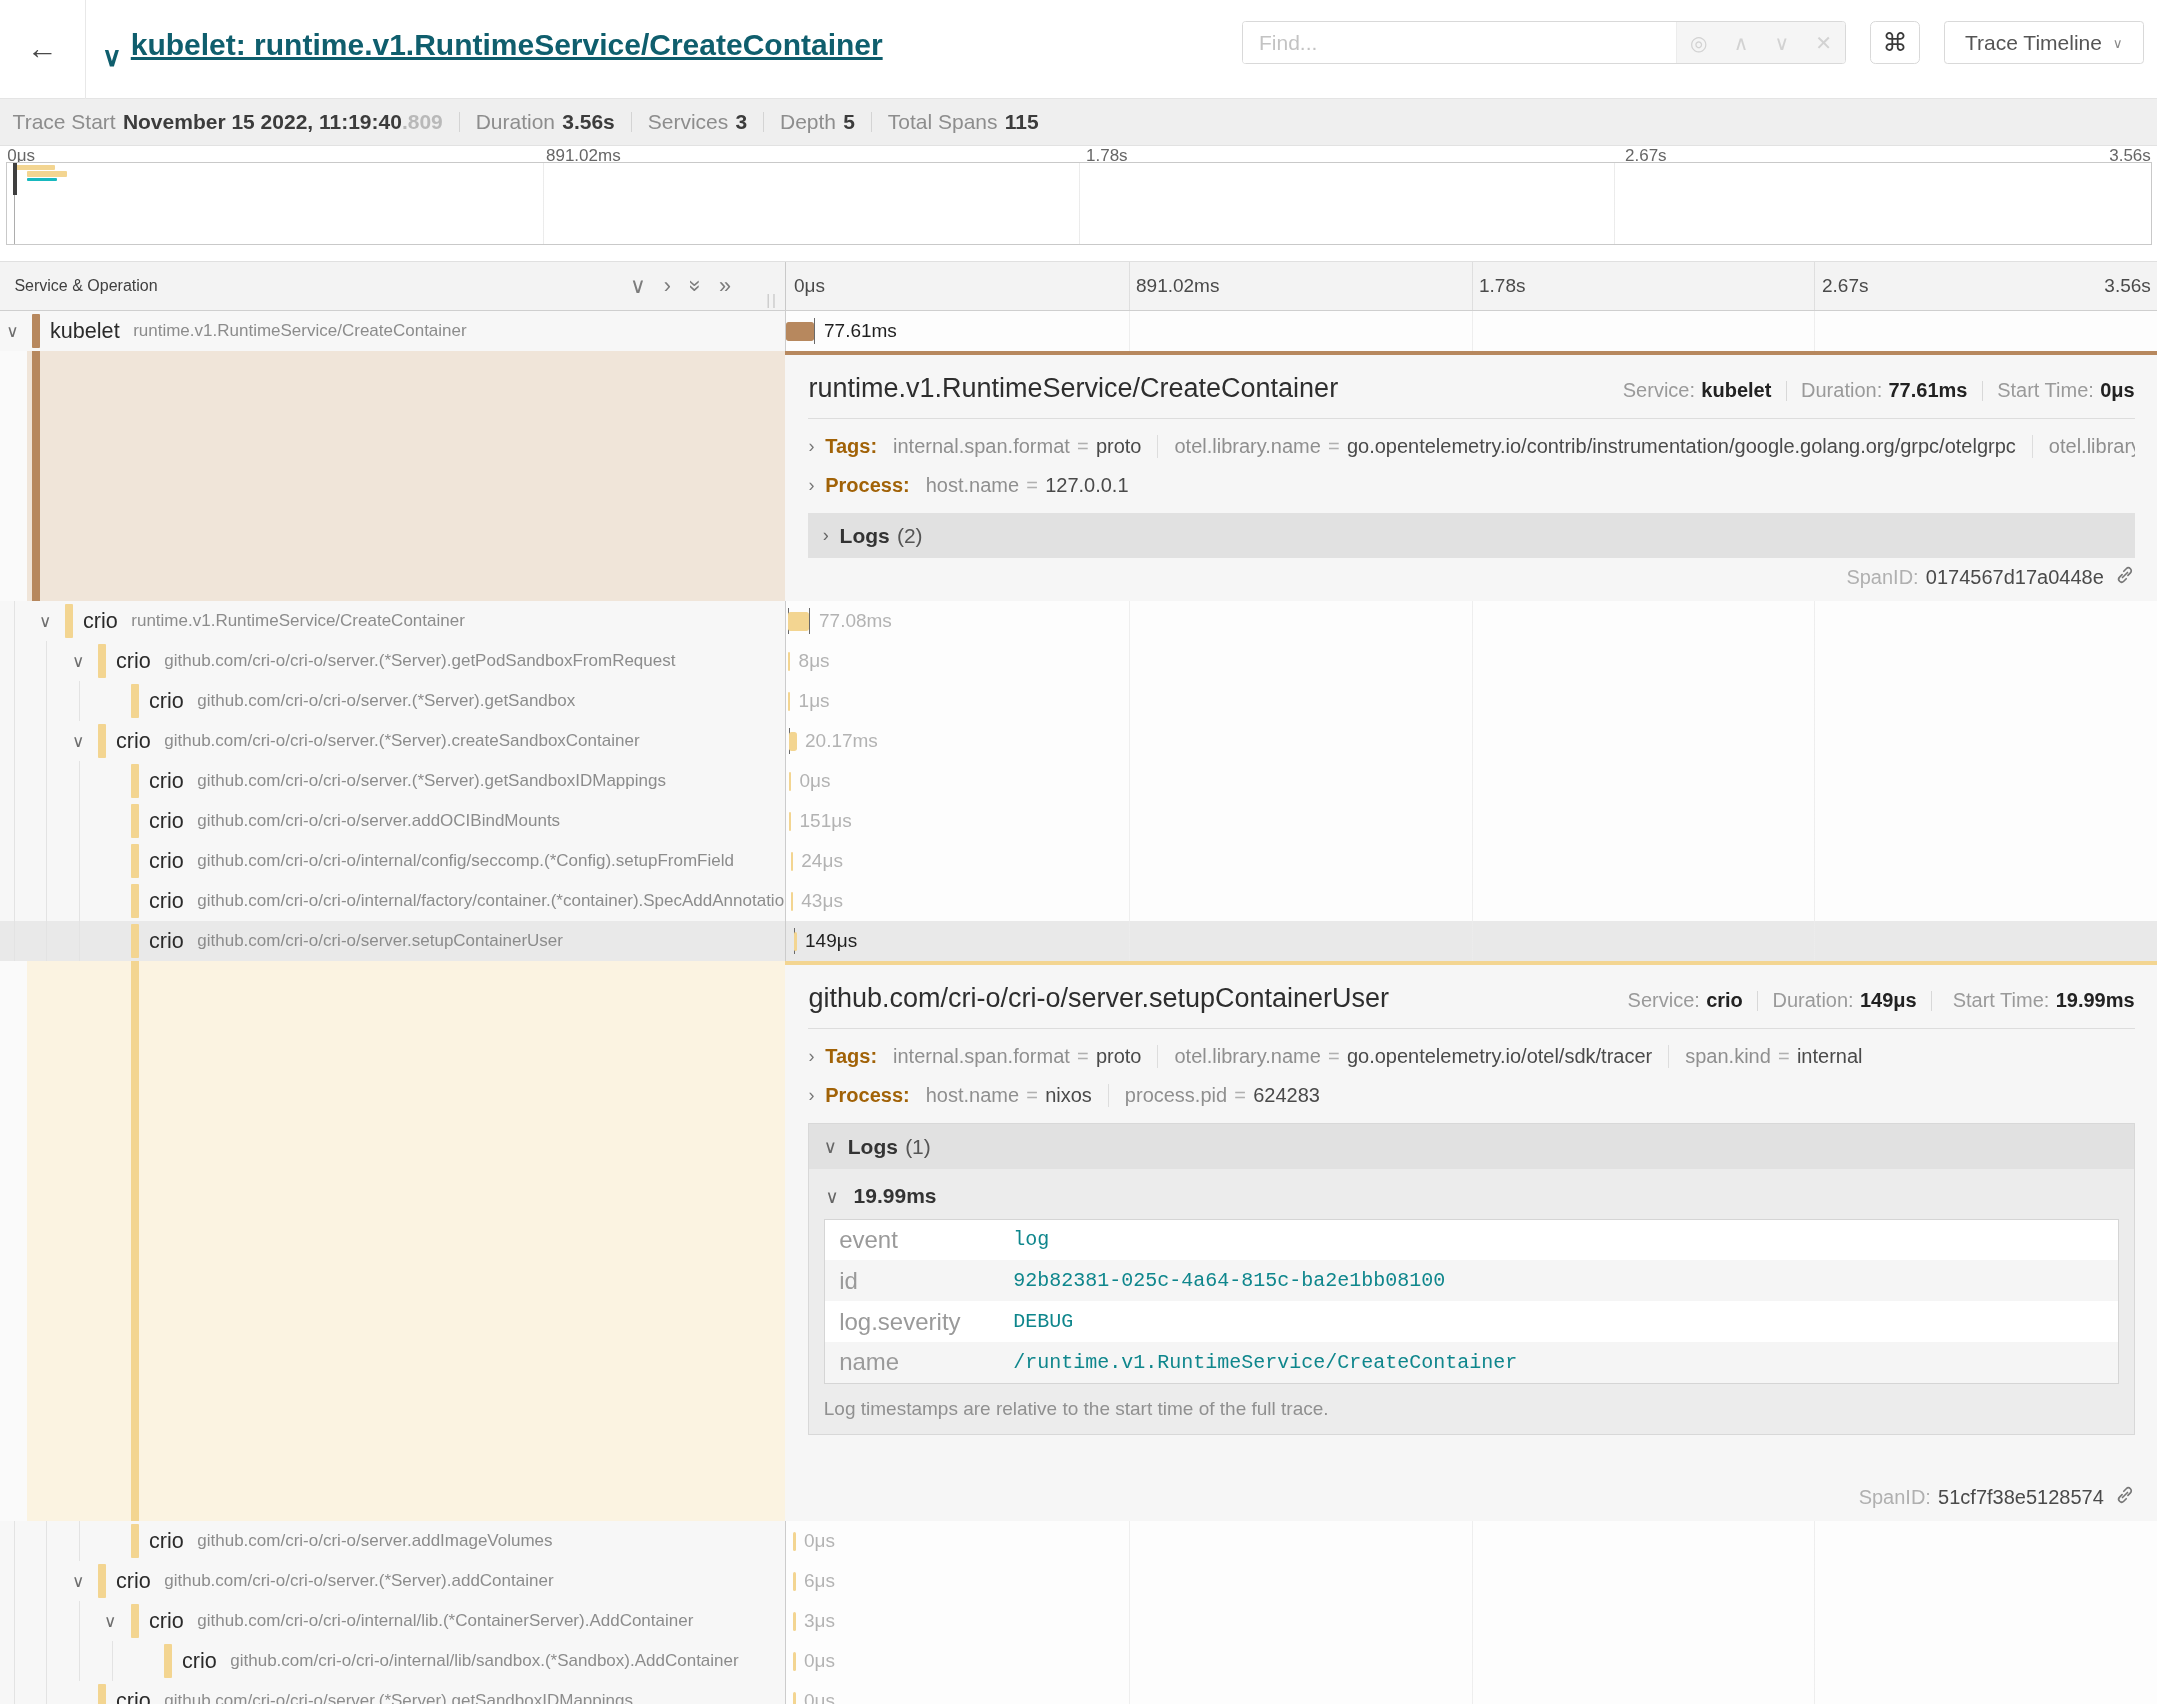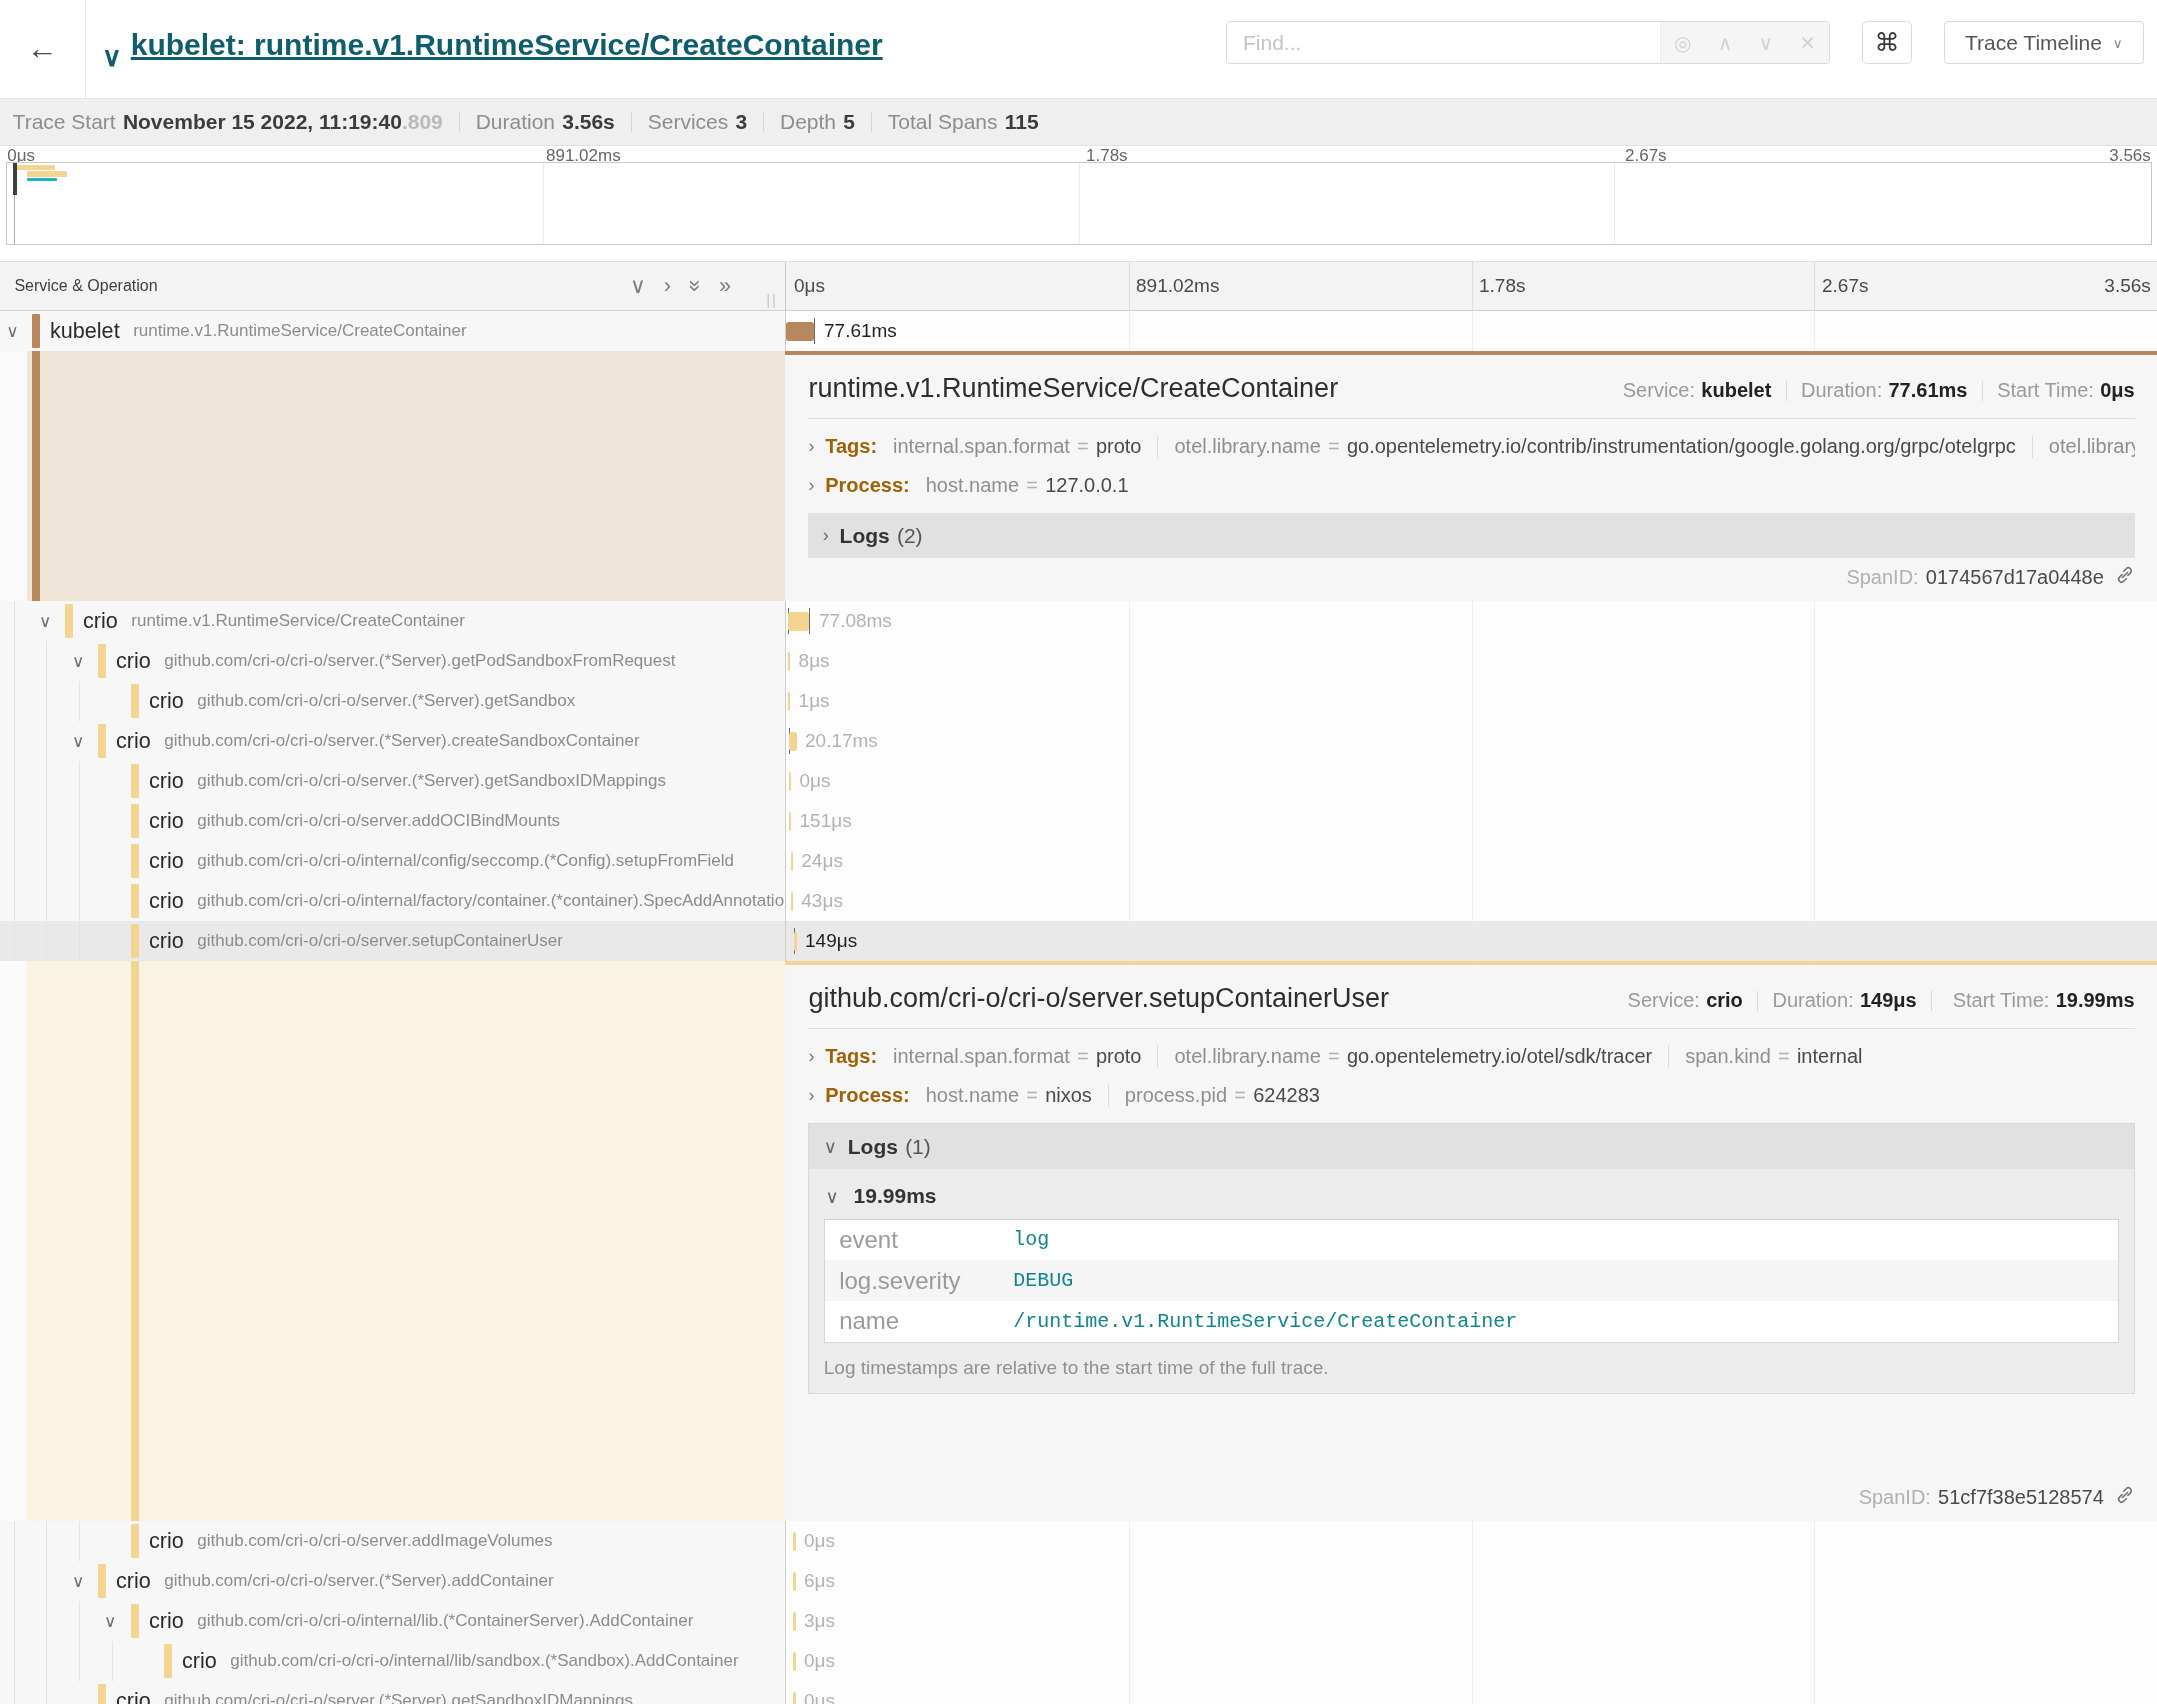--- a/index.html
+++ b/index.html
@@ -8,21 +8,21 @@
   .page { position:relative; width:2158px; height:1705px; overflow:hidden; background:#fff; }
 
   
   .topbar { height:99px; background:#fff; border-bottom:0.9px solid #e4e4e4; display:flex; align-items:center; position:relative; }
   .back-cell { width:86px; height:99px; border-right:0.9px solid #e8e8e8; display:flex; align-items:center; justify-content:center; }
   .back-icon { font-size:31px; color:#4a4a4a; cursor:pointer; }
   .title-wrap { display:flex; align-items:flex-start; margin-left:16px; }
   .collapse-chev { color:#0f5e6d; font-size:27px; font-weight:bold; margin-top:16px; margin-right:9px; cursor:pointer; line-height:1; }
   .trace-title { font-size:30px; font-weight:bold; color:#0f5e6d; text-decoration:underline; cursor:pointer; line-height:1.15; }
   .trace-id { font-size:24px; color:#aaa; margin-top:2.7px; }
-  .top-actions { position:absolute; right:14.4px; top:21px; display:flex; align-items:flex-end; gap:32px;border-radius:12px; }
+  .top-actions { position:absolute; right:14.4px; top:21px; display:flex; align-items:flex-end; gap:24px;border-radius:12px; }
   .find-box { width:604px; height:43px; border:0.9px solid #d9d9d9; border-radius:3.6px; display:flex; overflow:hidden; background:#fff; }
   .find-box input { flex:1; border:none; outline:none; font-size:21px; padding:0 16px; color:#444; font-family:"Liberation Sans",sans-serif; background:#fff; }
   .find-box input::placeholder { color:#c3c3c3; }
   .find-suffix { width:169px; background:#f5f5f5; border-left:0.9px solid #ececec; display:flex; align-items:center; justify-content:space-around; color:#d2d2d2; font-size:20px; }
   .find-suffix span { cursor:pointer; line-height:1; }
   .kbd-btn { width:50px; height:43px; border:0.9px solid #d9d9d9; border-radius:5.4px; background:#fff; font-size:25px; color:#3a3a3a; cursor:pointer; display:flex; align-items:center; justify-content:center; }
   .view-btn { height:43px; padding:0 20px; border:0.9px solid #d9d9d9; border-radius:3.6px; background:#fff; font-size:21px; color:#555; cursor:pointer; display:flex; align-items:center; gap:10.8px; font-family:"Liberation Sans",sans-serif; }
   .view-btn .vchev { font-size:13.5px; color:#888; }
 
   
@@ -508,20 +508,24 @@
             <span class="arr">∨</span>
             <span>19.99ms</span>
           </div>
           <table class="ltable">
             <tbody>
                 <tr>
               <td class="k">event</td>
               <td class="v">log</td>
             </tr>
             <tr>
+              <td class="k">id</td>
+              <td class="v">92b82381-025c-4a64-815c-ba2e1bb08100</td>
+            </tr>
+            <tr>
               <td class="k">log.severity</td>
               <td class="v">DEBUG</td>
             </tr>
             <tr>
               <td class="k">name</td>
               <td class="v">/runtime.v1.RuntimeService/CreateContainer</td>
             </tr>
           </tbody>
             </table>
           <div class="lnote">Log timestamps are relative to the start time of the full trace.</div>

